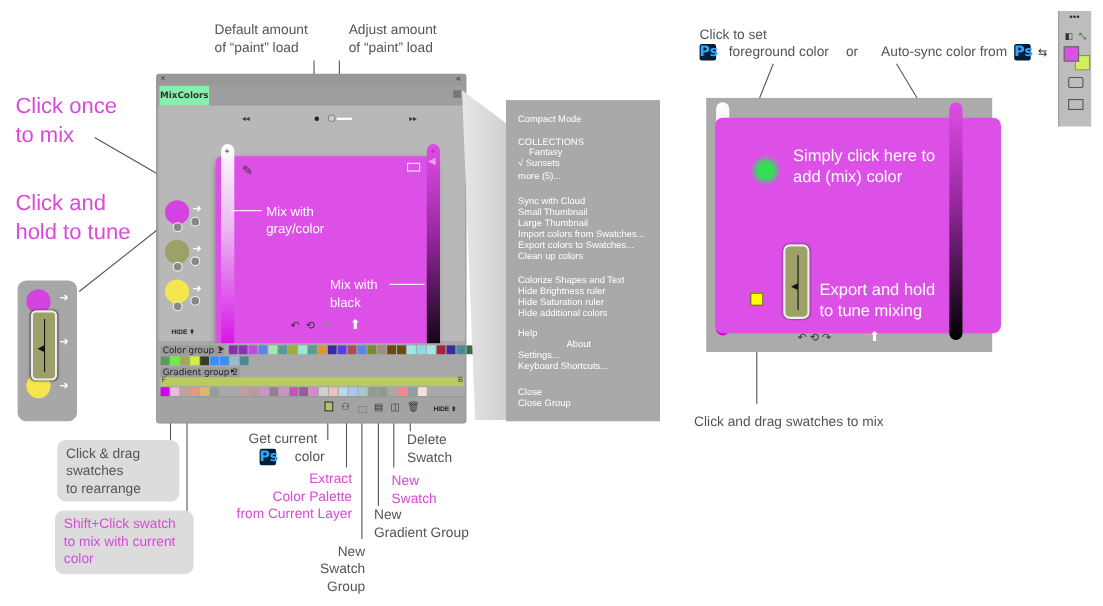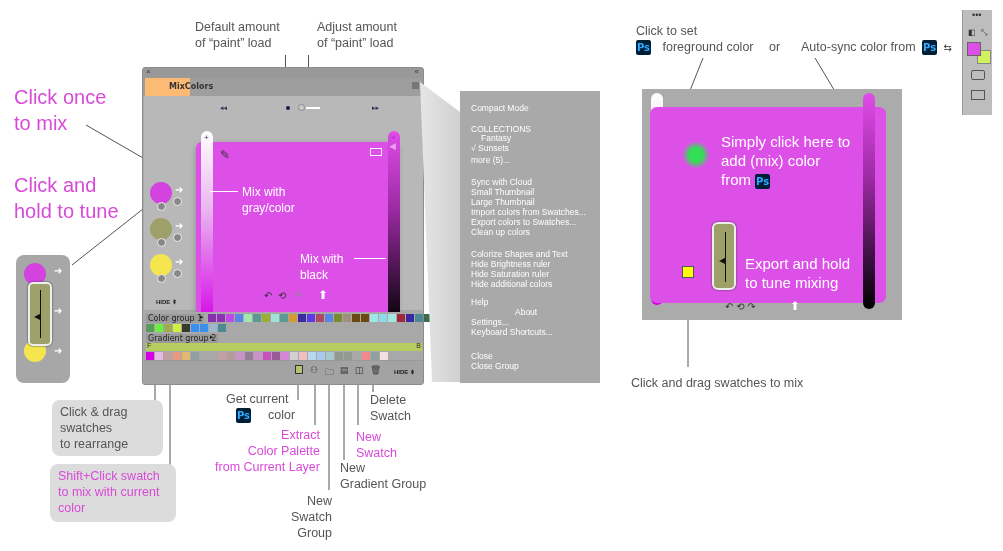--- a/index.html
+++ b/index.html
@@ -3,26 +3,26 @@
 <meta charset="utf-8">
 <style>
   * { box-sizing: border-box; margin: 0; padding: 0; }
   html, body { width: 1003px; height: 551px; background: #ffffff; overflow: hidden; }
   body { position: relative; font-family: "Liberation Sans", sans-serif; color: #555; }
   .abs { position: absolute; }
   .ann { position: absolute; font-size: 12.5px; line-height: 16px; color: #555; white-space: nowrap; }
   .ann.pink { color: #d84ad8; }
   .big-pink { position: absolute; color: #d84ad8; font-size: 20px; line-height: 26px; }
   .line { position: absolute; background: #555; }
-  .ps { display: inline-block; width: 15px; height: 15px; background: #001e36; color: #31a8ff; font-size: 10px; font-weight: bold; border-radius: 2px; text-align: center; line-height: 15px; font-family: "DejaVu Sans", sans-serif; vertical-align: middle; }
+  .ps { display: inline-block; width: 15px; height: 15px; background: #001e36; color: #31a8ff; font-size: 13px; font-weight: bold; border-radius: 2px; text-align: center; line-height: 15px; font-family: "DejaVu Sans", sans-serif; vertical-align: middle; }
 
   
   .panel { position: absolute; left: 142px; top: 67px; width: 282px; height: 318px; background: #a8a8a8; border: 1px solid #8c8c8c; border-radius: 3px; }
   .panel-top { position: absolute; left: 0; top: 0; width: 100%; height: 10px; background: #999; font-size: 8px; color: #333; }
-  .tab { position: absolute; left: 2px; top: 10px; width: 45px; height: 18px; background: #fdba74; font-size: 8px; font-weight: bold; color: #333; line-height: 18px; text-align: center; font-family: "DejaVu Sans", sans-serif; padding-left: 24px; }
+  .tab { position: absolute; left: 2px; top: 10px; width: 45px; height: 18px; background: #86efac; font-size: 8px; font-weight: bold; color: #333; line-height: 18px; text-align: center; font-family: "DejaVu Sans", sans-serif; }
   .tabbar { position: absolute; left: 0; top: 10px; width: 100%; height: 18px; background: #9e9e9e; }
   .panel-body { position: absolute; left: 1px; top: 28px; width: 279px; height: 214px; background: #b8b8b8; }
   .canvas { position: absolute; left: 52px; top: 46px; width: 200px; height: 172px; background: #dd50e8; border-radius: 6px; box-shadow: 1px 3px 6px rgba(0,0,0,0.35); }
   .sat-ruler { position: absolute; left: 57px; top: 35px; width: 12px; height: 196px; border-radius: 6px; background: linear-gradient(to bottom, #fff 0%, #eab6f0 40%, #d400e6 100%); }
   .bri-ruler { position: absolute; left: 244px; top: 35px; width: 12px; height: 196px; border-radius: 6px; background: linear-gradient(to bottom, #e04ce8 0%, #9b2aa3 40%, #000 100%); }
   .swatch-circle { position: absolute; width: 22px; height: 22px; border-radius: 50%; }
   .mini-btn { position: absolute; width: 9px; height: 9px; border-radius: 50%; background: #888; border: 1px solid #eee; font-size: 6px; color: #fff; line-height: 8px; text-align: center; }
   .arrow-ic { position: absolute; color: #fff; font-size: 10px; }
   .hide-lbl { position: absolute; font-size: 6px; font-weight: bold; color: #222; }
   .groups { position: absolute; left: 1px; top: 244px; width: 279px; height: 36px; background: #a8a8a8; }
@@ -36,21 +36,21 @@
   .menu-shadow { position: absolute; left: 420px; top: 82px; width: 40px; height: 300px; background: linear-gradient(to right, #e6e6e6, #d0d0d0); clip-path: polygon(0 0, 100% 10%, 100% 100%, 30% 100%); }
   .menu { position: absolute; left: 460px; top: 91px; width: 140px; height: 292px; background: #a9a9a9; }
   .mi { position: absolute; left: 11px; font-size: 8.5px; color: #fff; white-space: nowrap; line-height: 10px; }
 
   
   .tune-box { position: absolute; left: 16px; top: 255px; width: 54px; height: 128px; background: #a7a7a7; border-radius: 8px; }
   .note-box { position: absolute; background: #dcdcdc; border-radius: 8px; font-size: 12.5px; line-height: 16px; padding: 4px 8px; }
 
   
   .rpanel { position: absolute; left: 642px; top: 89px; width: 260px; height: 231px; background: #ababab; }
-  .rcanvas { position: absolute; left: 8px; top: 18px; width: 236px; height: 196px; background: #dd50e8; border-radius: 7px; }
+  .rcanvas { position: absolute; left: 8px; top: 18px; width: 260px; height: 196px; background: #dd50e8; border-radius: 7px; }
   .rtext { position: absolute; color: #fff; font-size: 15px; line-height: 19px; }
   .sidebar { position: absolute; left: 962px; top: 10px; width: 30px; height: 105px; background: #bdbdbd; border-left: 1px solid #999; }
 </style>
 </head>
 <body>
 
 <div class="ann" style="left:195px;top:19px;">
   <div>Default amount</div>
   <div>of “paint” load</div>
 </div>
@@ -326,21 +326,20 @@
   <span style="margin-left:3px;font-size:10px;color:#333;">⇆</span>
 </div>
 
 <div class="rpanel">
   <div class="abs" style="left:9px;top:4px;width:12px;height:212px;border-radius:6px;background:linear-gradient(to bottom,#fff 0%,#eab6f0 40%,#d400e6 100%);"></div>
   <div class="rcanvas">
     <div class="abs" style="left:32px;top:34px;width:28px;height:28px;border-radius:50%;background:radial-gradient(circle,#33dd55 0%,#33dd55 35%,rgba(51,221,85,0) 70%);"></div>
     <div class="rtext" style="left:71px;top:25px;">
       <div>Simply click here to</div>
       <div>add (mix) color</div>
-      <div><span>from</span> <span class="ps">Ps</span></div>
     </div>
     <div class="abs" style="left:62px;top:115px;width:24px;height:68px;background:#9ea06a;border:2px solid #eee;border-radius:6px;box-shadow:0 0 2px #333;">
       <div class="abs" style="left:11px;top:8px;width:1px;height:50px;background:#111;"></div>
       <div class="abs" style="left:5px;top:32px;font-size:8px;color:#111;">◀</div>
     </div>
     <div class="rtext" style="left:95px;top:147px;">
       <div>Export and hold</div>
       <div>to tune mixing</div>
     </div>
     <div class="abs" style="left:32px;top:159px;width:12px;height:12px;background:#ffff00;border:1px solid #555;"></div>

